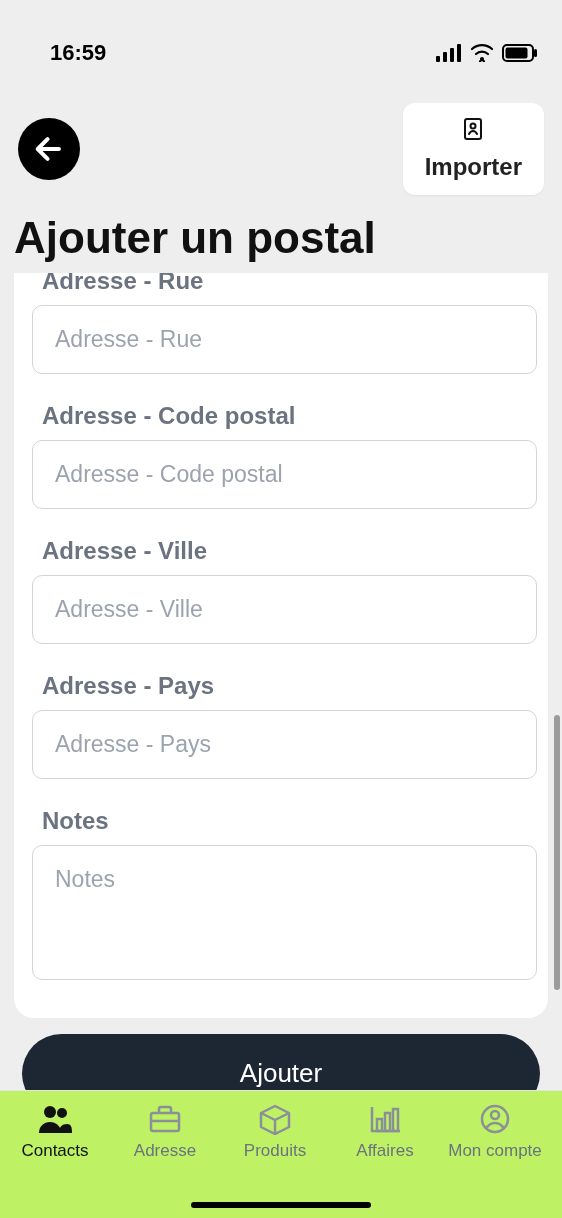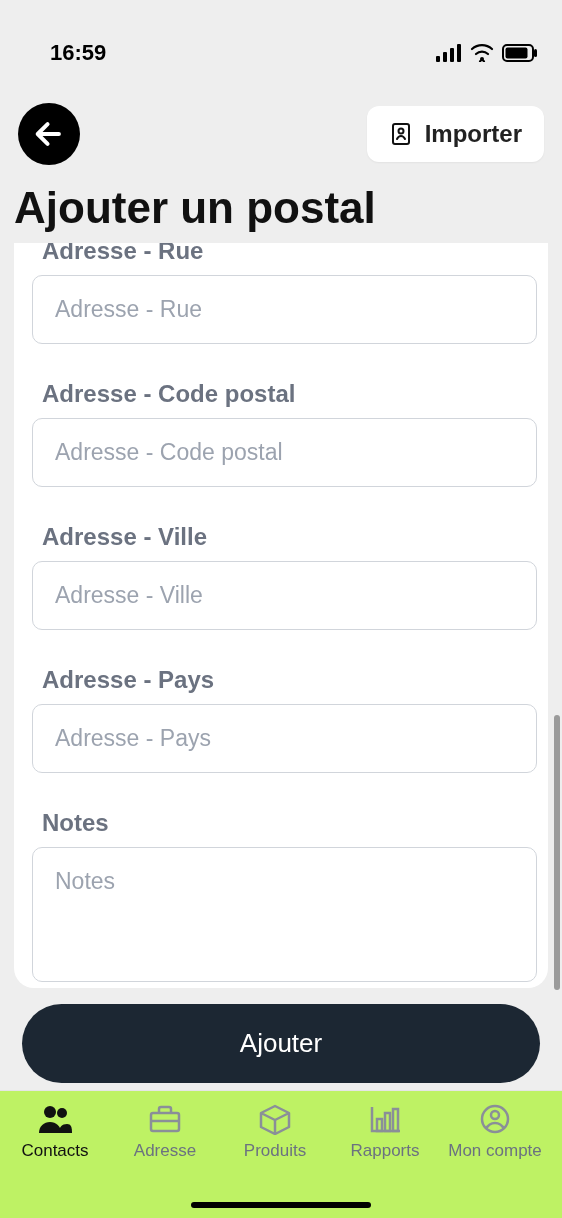--- a/index.html
+++ b/index.html
@@ -48,37 +48,38 @@
       border-radius: 12px;
       padding: 14px 22px;
       display: flex;
       align-items: center;
       gap: 12px;
       font-size: 24px;
       font-weight: 600;
       color: #222;
       cursor: pointer;
       box-shadow: 0 1px 2px rgba(0,0,0,0.05);
+      flex-direction: column;
     }
     .page-title {
       font-size: 44px;
       font-weight: 700;
       color: #111;
       padding: 8px 14px 10px 14px;
     }
     .form-card {
       background: #fff;
       margin: 0 14px;
       border-radius: 0 0 20px 20px;
       padding: 0 11px 24px 18px;
       height: 745px;
       overflow: hidden;
       position: relative;
     }
-    .field-group { margin-top: 36px; }
+    .field-group { margin-top: 28px; }
     .field-group.cut { margin-top: -6px; }
     .field-label {
       font-size: 24px;
       font-weight: 700;
       color: #6b7280;
       margin-bottom: 10px;
       padding-left: 10px;
     }
     .field-label.cut { margin-bottom: 10px; }
     .input {
@@ -257,21 +258,21 @@
       </svg>
     <span class="tab-label">Produits</span>
   </div>
   <div class="tab-item">
     <svg width="36" height="32" viewBox="0 0 36 32">
         <path d="M5 4v24h28" stroke="#8a8f98" stroke-width="2.5" fill="none"></path>
         <rect x="10" y="16" width="5" height="12" stroke="#8a8f98" stroke-width="2.5" fill="none"></rect>
         <rect x="18" y="10" width="5" height="18" stroke="#8a8f98" stroke-width="2.5" fill="none"></rect>
         <rect x="26" y="6" width="5" height="22" stroke="#8a8f98" stroke-width="2.5" fill="none"></rect>
       </svg>
-    <span class="tab-label">Rapports</span>
+    <span class="tab-label">Affaires</span>
   </div>
   <div class="tab-item">
     <svg width="36" height="32" viewBox="0 0 36 32">
         <circle cx="18" cy="16" r="13" stroke="#8a8f98" stroke-width="2.5" fill="none"></circle>
         <circle cx="18" cy="12" r="4" stroke="#8a8f98" stroke-width="2.5" fill="none"></circle>
         <path d="M9 26c2-4 5-6 9-6s7 2 9 6" stroke="#8a8f98" stroke-width="2.5" fill="none"></path>
       </svg>
     <span class="tab-label">Mon compte</span>
   </div>
 </div>

